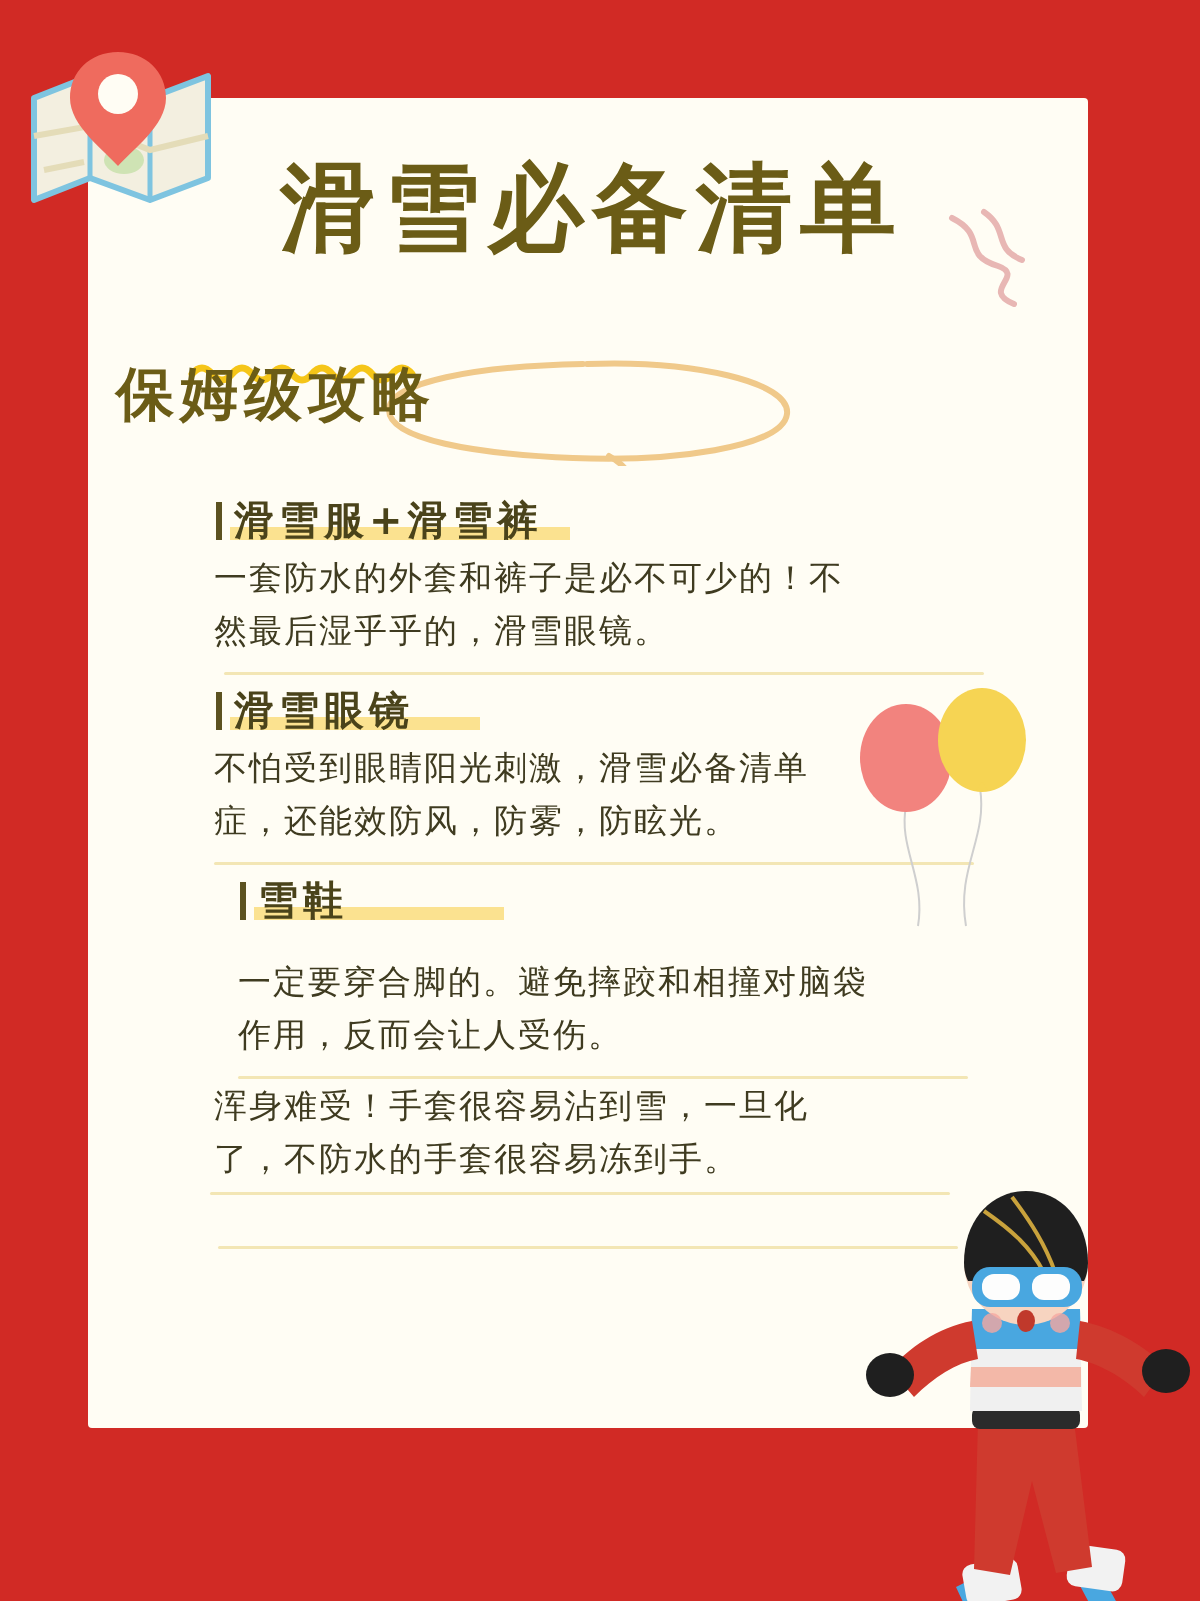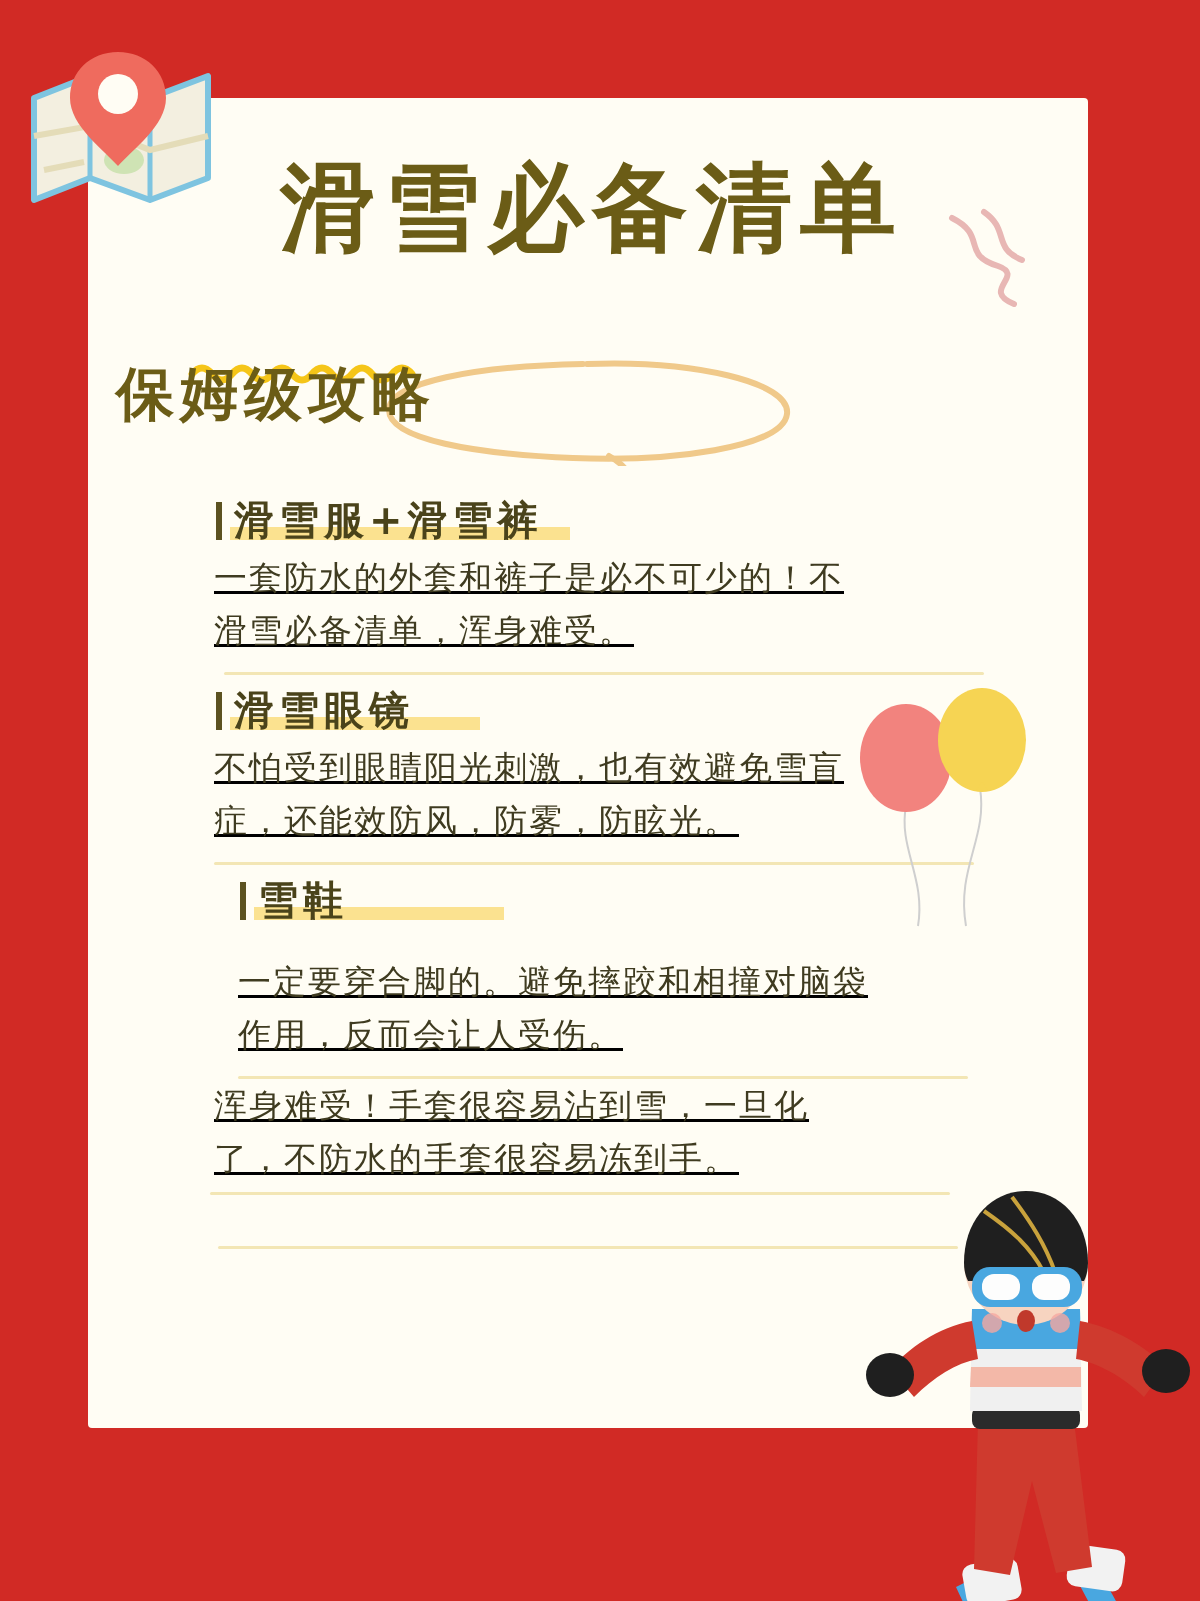--- a/index.html
+++ b/index.html
@@ -95,21 +95,20 @@
   
   .list {
     position: absolute;
     left: 0;
     top: 395px;
     width: 1000px;
   }
   .item {
     position: relative;
     margin-bottom: 6px;
-    text-decoration: underline;
   }
   .item-head {
     position: relative;
     display: inline-block;
     padding: 0 4px 0 0;
   }
   .head-hl {
     position: absolute;
     left: 16px;
     bottom: 7px;
@@ -224,31 +223,31 @@
 
     <div class="list">
 
       <div class="item i0">
         <div class="item-head">
           <span class="head-bar"></span>
           <span class="head-hl" style="width:340px;"></span>
           <span class="head-text">滑雪服+滑雪裤</span>
         </div>
         <p class="item-body">一套防水的外套和裤子是必不可少的！不
-滑雪必备清单，浑身难受。</p>
+然最后湿乎乎的，滑雪眼镜。</p>
         <div class="divider"></div>
       </div>
 
       <div class="item i1">
         <div class="item-head">
           <span class="head-bar"></span>
           <span class="head-hl" style="width:250px;"></span>
           <span class="head-text">滑雪眼镜</span>
         </div>
-        <p class="item-body">不怕受到眼睛阳光刺激，也有效避免雪盲
+        <p class="item-body">不怕受到眼睛阳光刺激，滑雪必备清单
 症，还能效防风，防雾，防眩光。</p>
         <div class="divider"></div>
       </div>
 
       <div class="item i2">
         <div class="item-head">
           <span class="head-bar"></span>
           <span class="head-hl" style="width:250px;"></span>
           <span class="head-text">雪鞋</span>
         </div>

